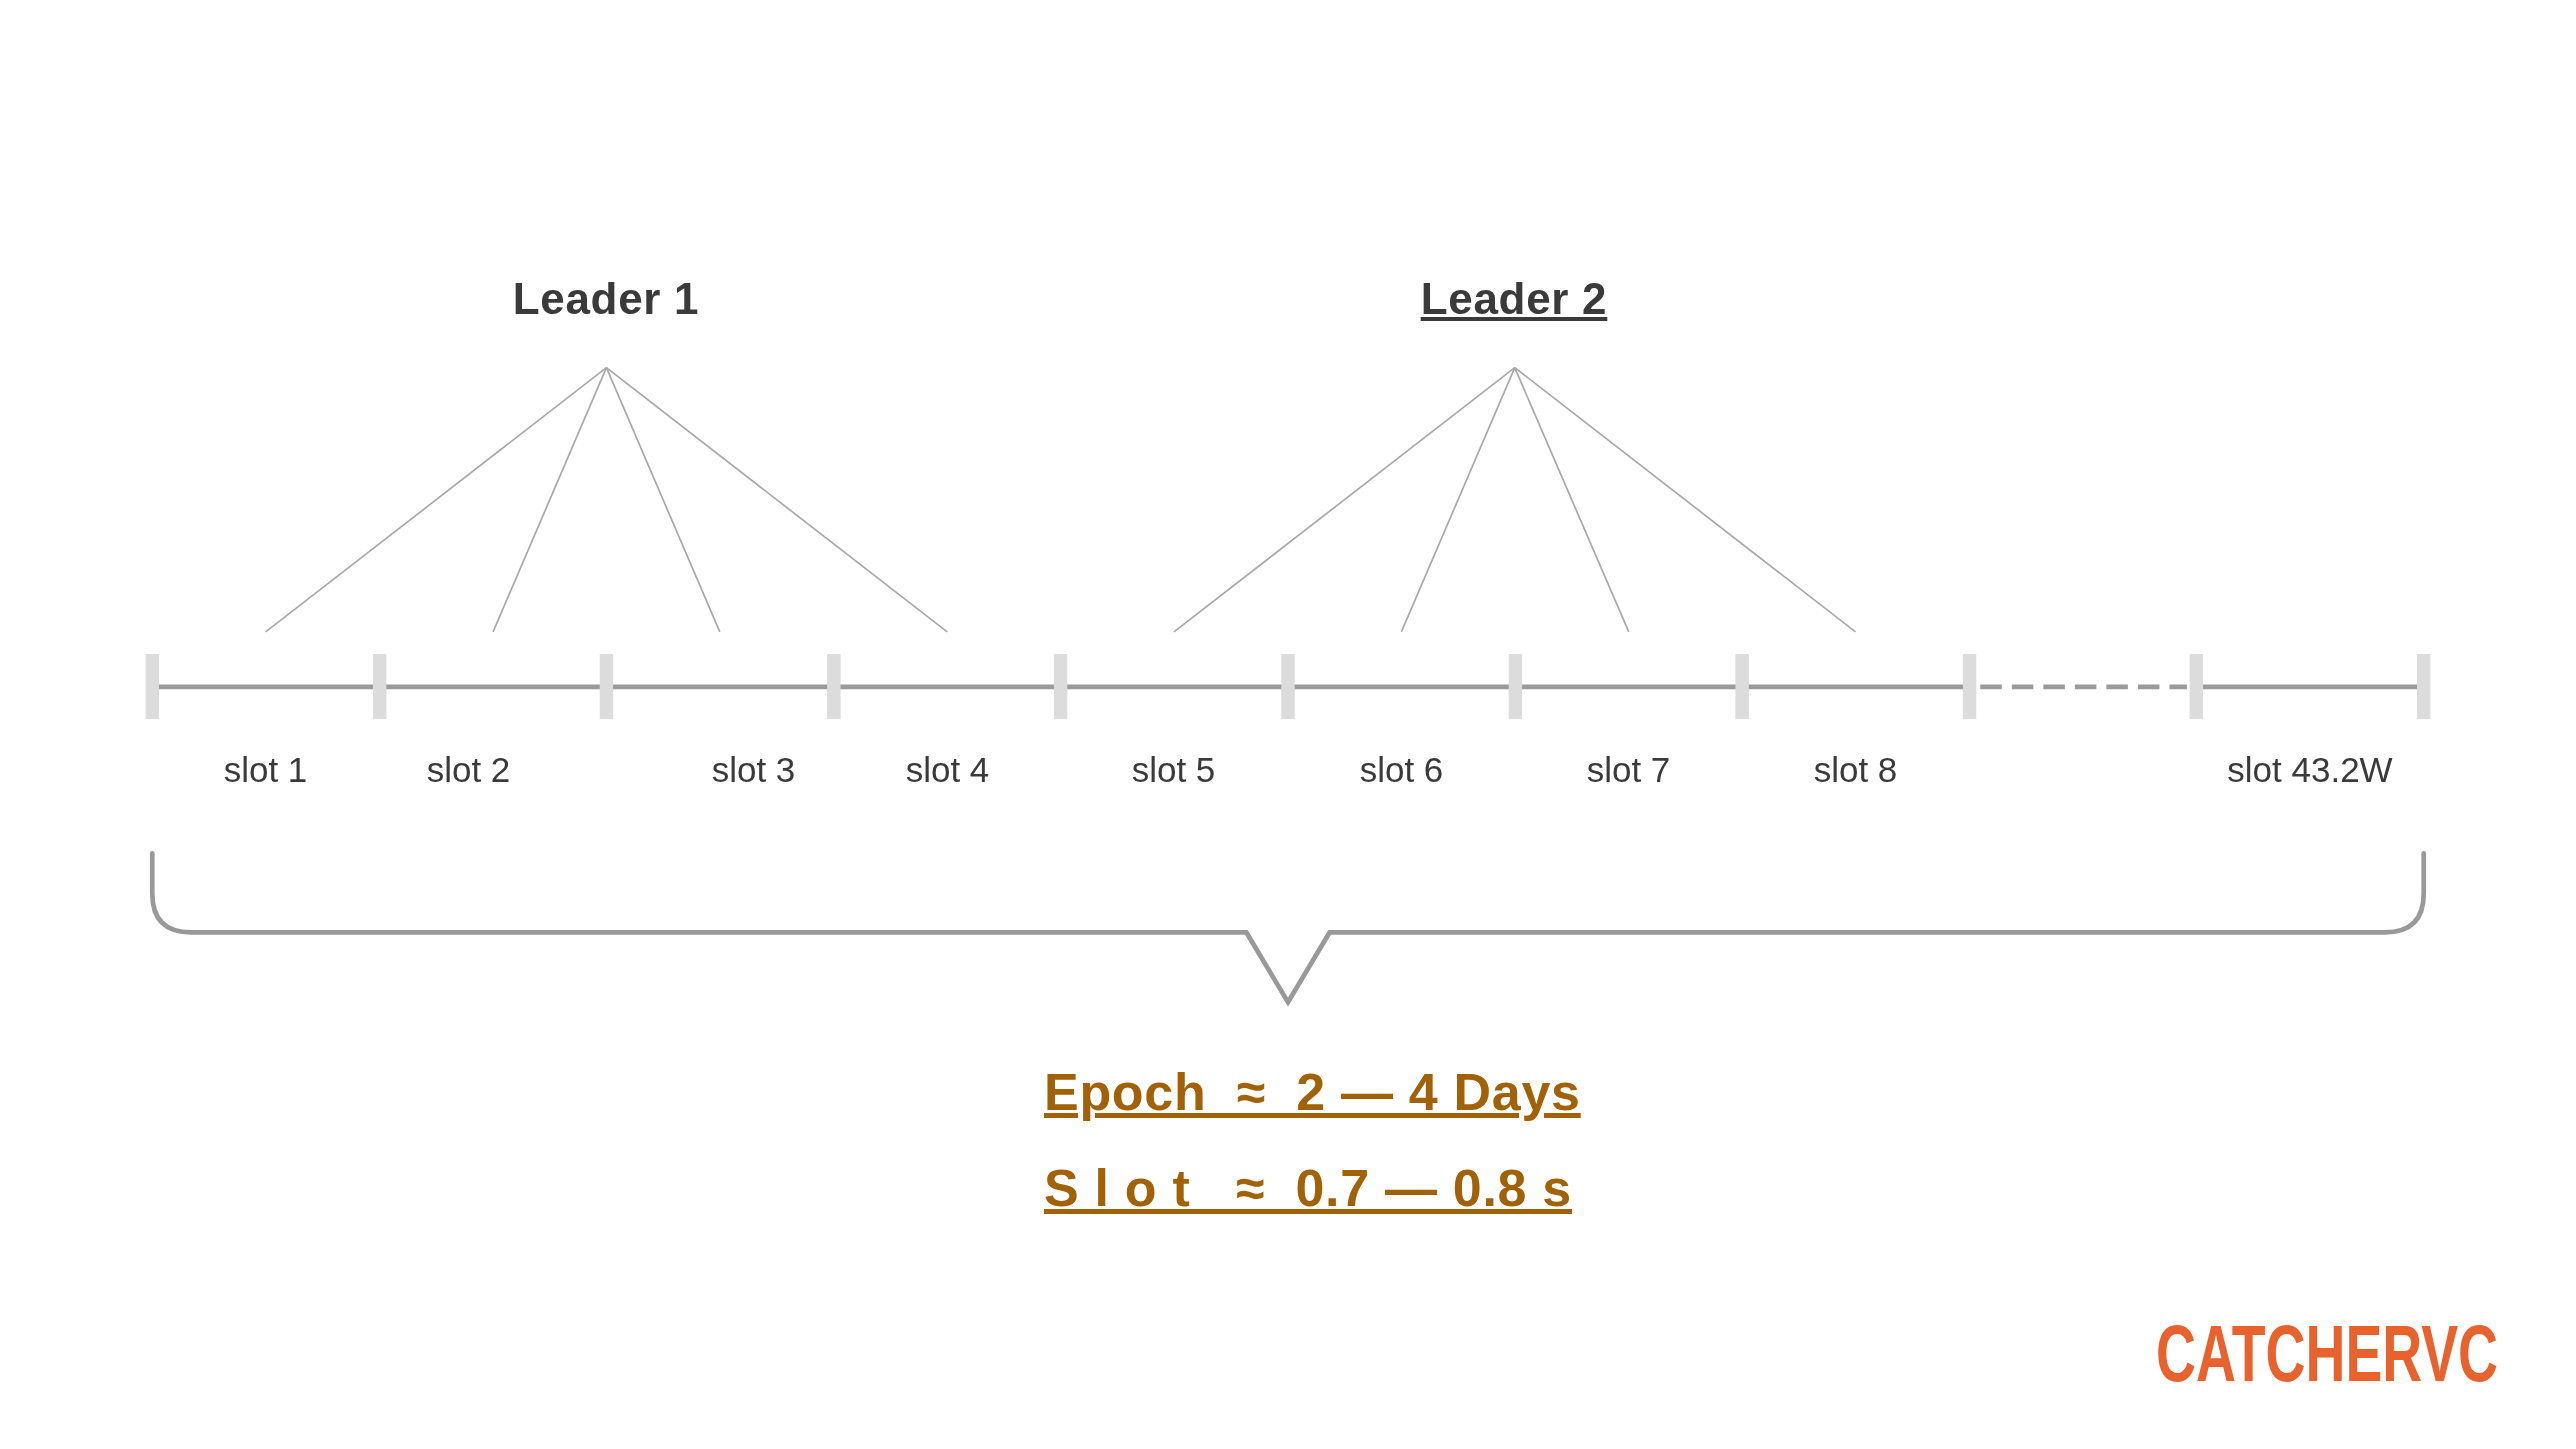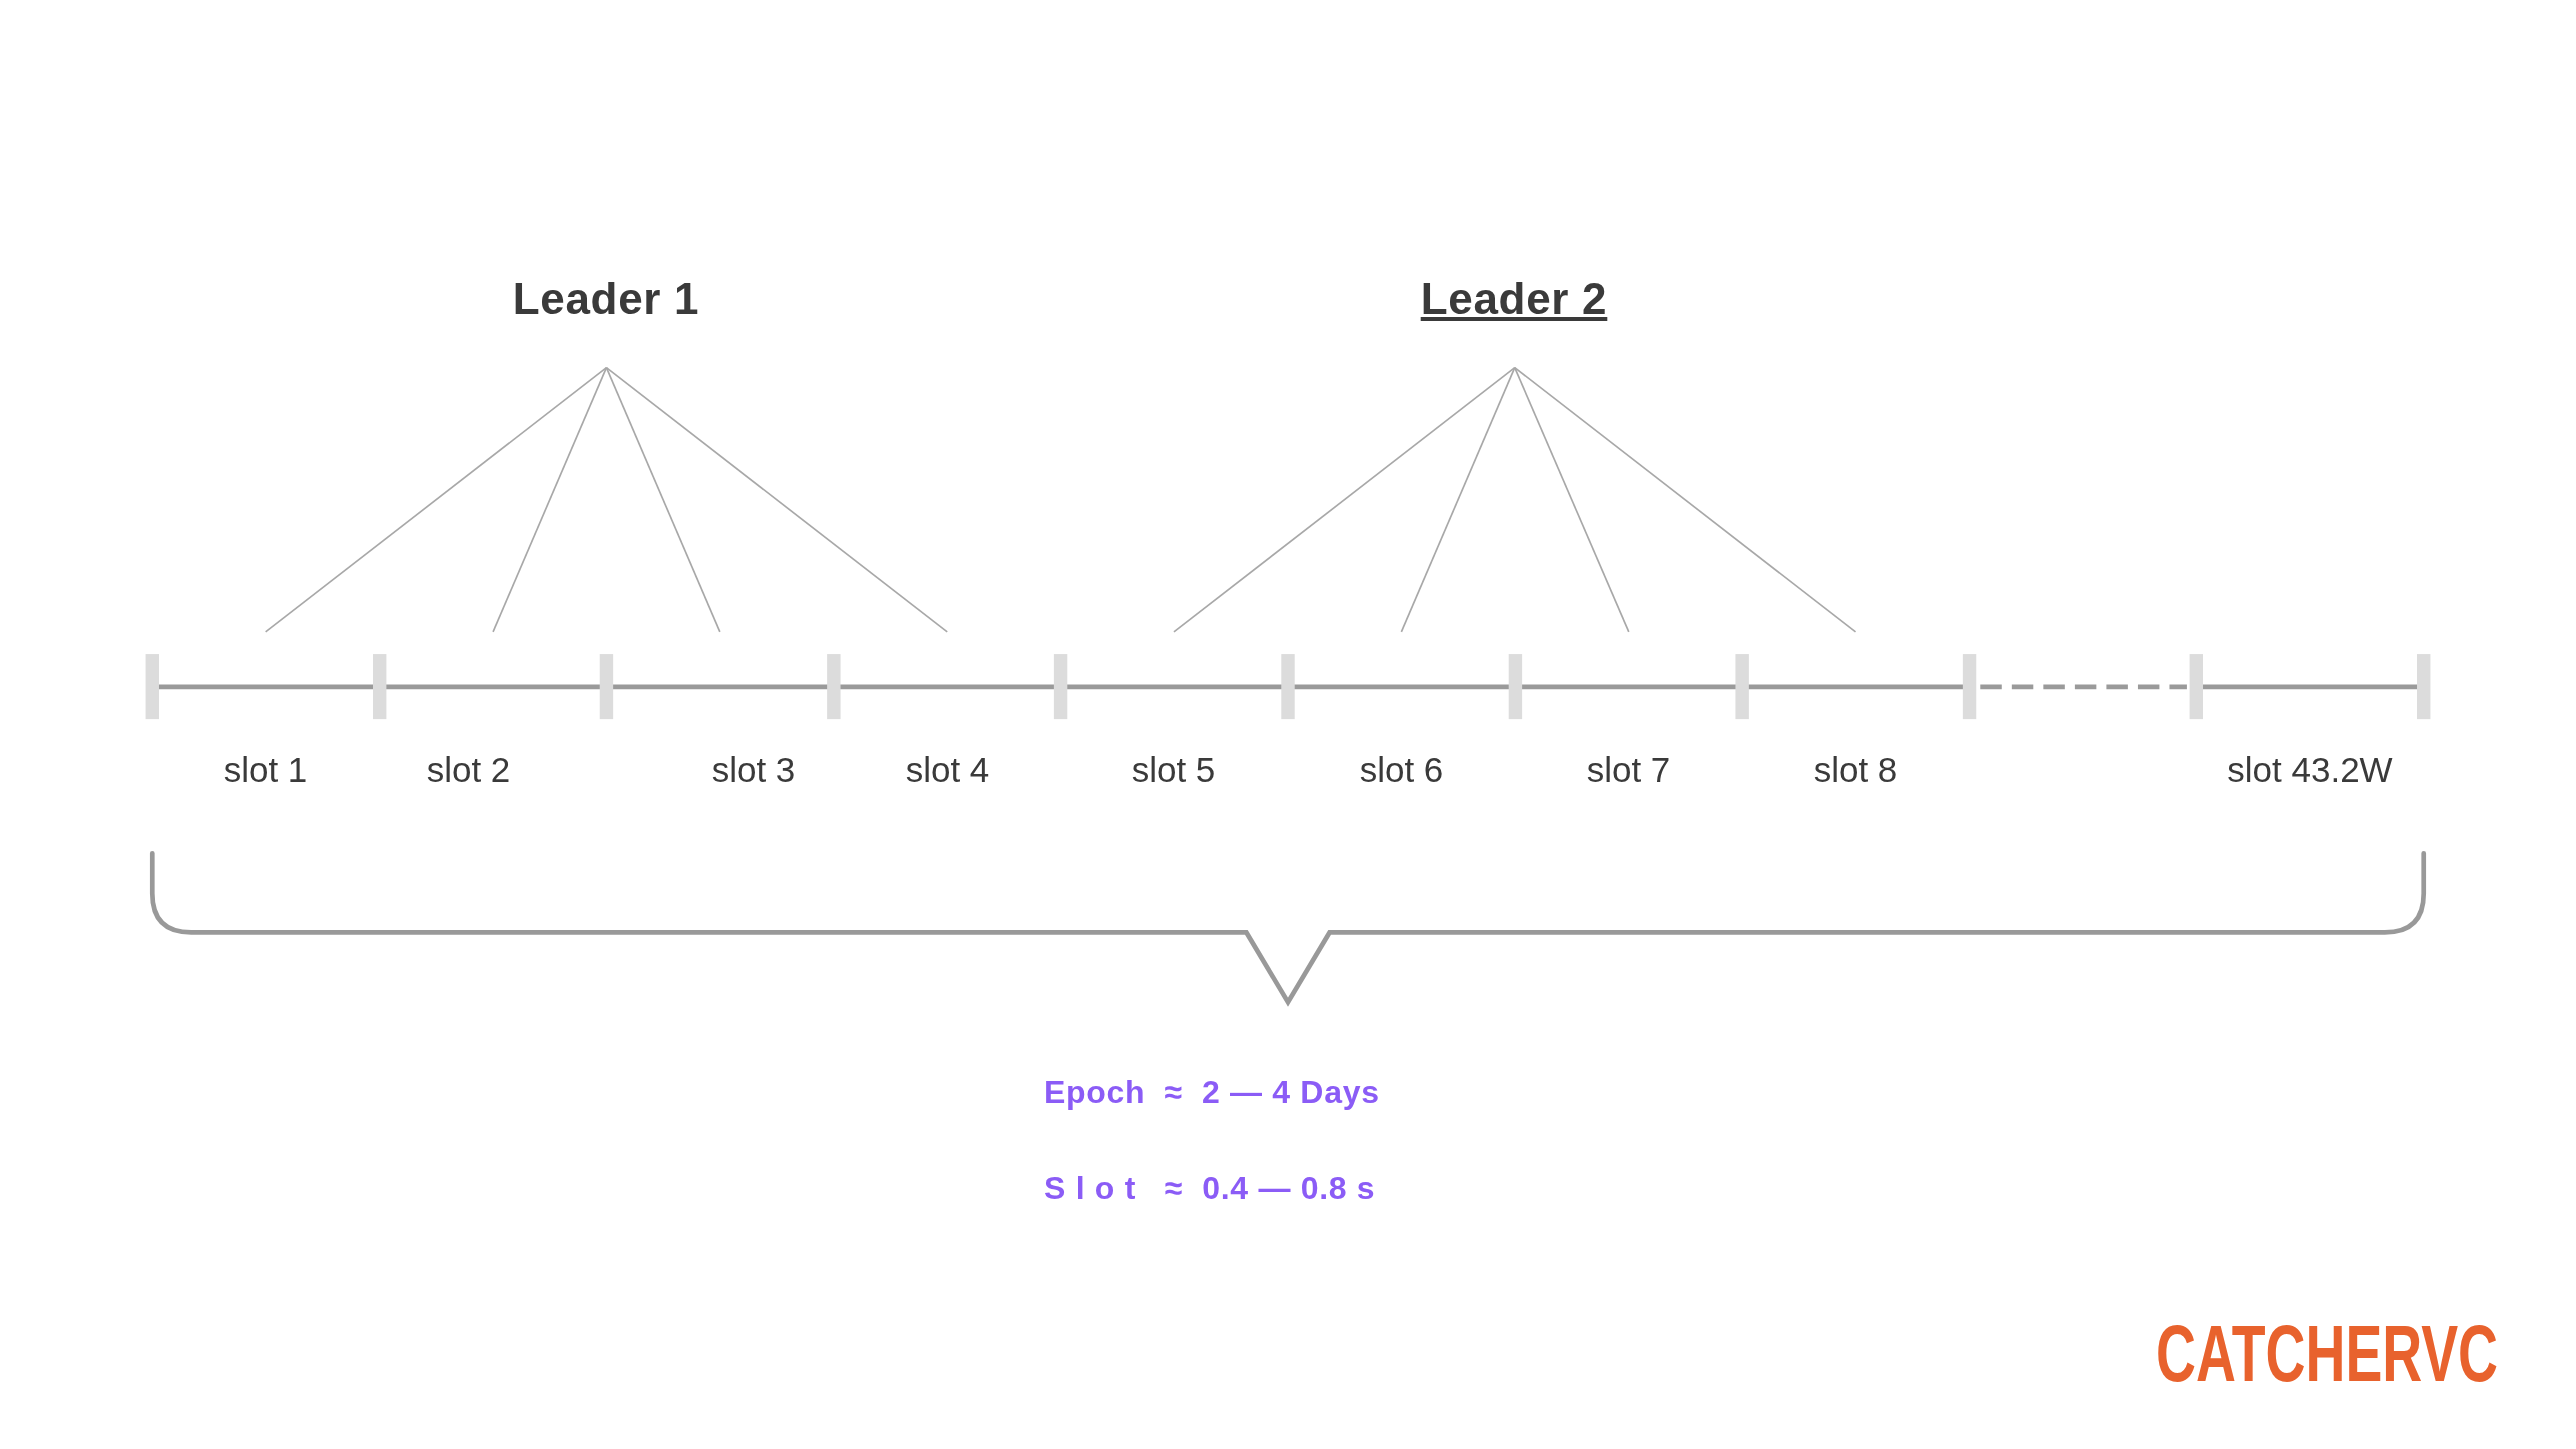--- a/index.html
+++ b/index.html
@@ -43,27 +43,28 @@
   }
   .slot-label.wide {
     width: 282px;
   }
   .epoch-info {
     position: absolute;
     left: 1044px;
     top: 1068px;
   }
   .epoch-line {
-    font-size: 32px;
+    font-size: 52px;
     font-weight: bold;
-    color: #8b5cf6;
+    color: #a16207;
     line-height: 48px;
     margin-bottom: 48px;
     white-space: pre;
     letter-spacing: 0.7px;
+    text-decoration: underline;
   }
   .brand-logo {
     position: absolute;
     left: 2156px;
     top: 1308px;
     font-size: 79px;
     font-weight: bold;
     color: #E8622D;
     white-space: pre;
     transform: scaleX(0.70);
@@ -123,19 +124,19 @@
   <div class="slot-label" style="left:653px;">slot 3</div>
   <div class="slot-label" style="left:847px;text-align:center;">slot 4</div>
   <div class="slot-label" style="left:1073px;">slot 5</div>
   <div class="slot-label" style="left:1301px;">slot 6</div>
   <div class="slot-label" style="left:1528px;">slot 7</div>
   <div class="slot-label" style="left:1755px;">slot 8</div>
   <div class="slot-label wide" style="left:2169px;">slot 43.2W</div>
 
   <div class="epoch-info">
     <div class="epoch-line">Epoch  ≈  2 — 4 Days</div>
-    <div class="epoch-line">S l o t   ≈  0.4 — 0.8 s</div>
+    <div class="epoch-line">S l o t   ≈  0.7 — 0.8 s</div>
   </div>
 
   <div class="brand-logo">CATCHERVC</div>
 
 </div>
 
 
 </body></html>

